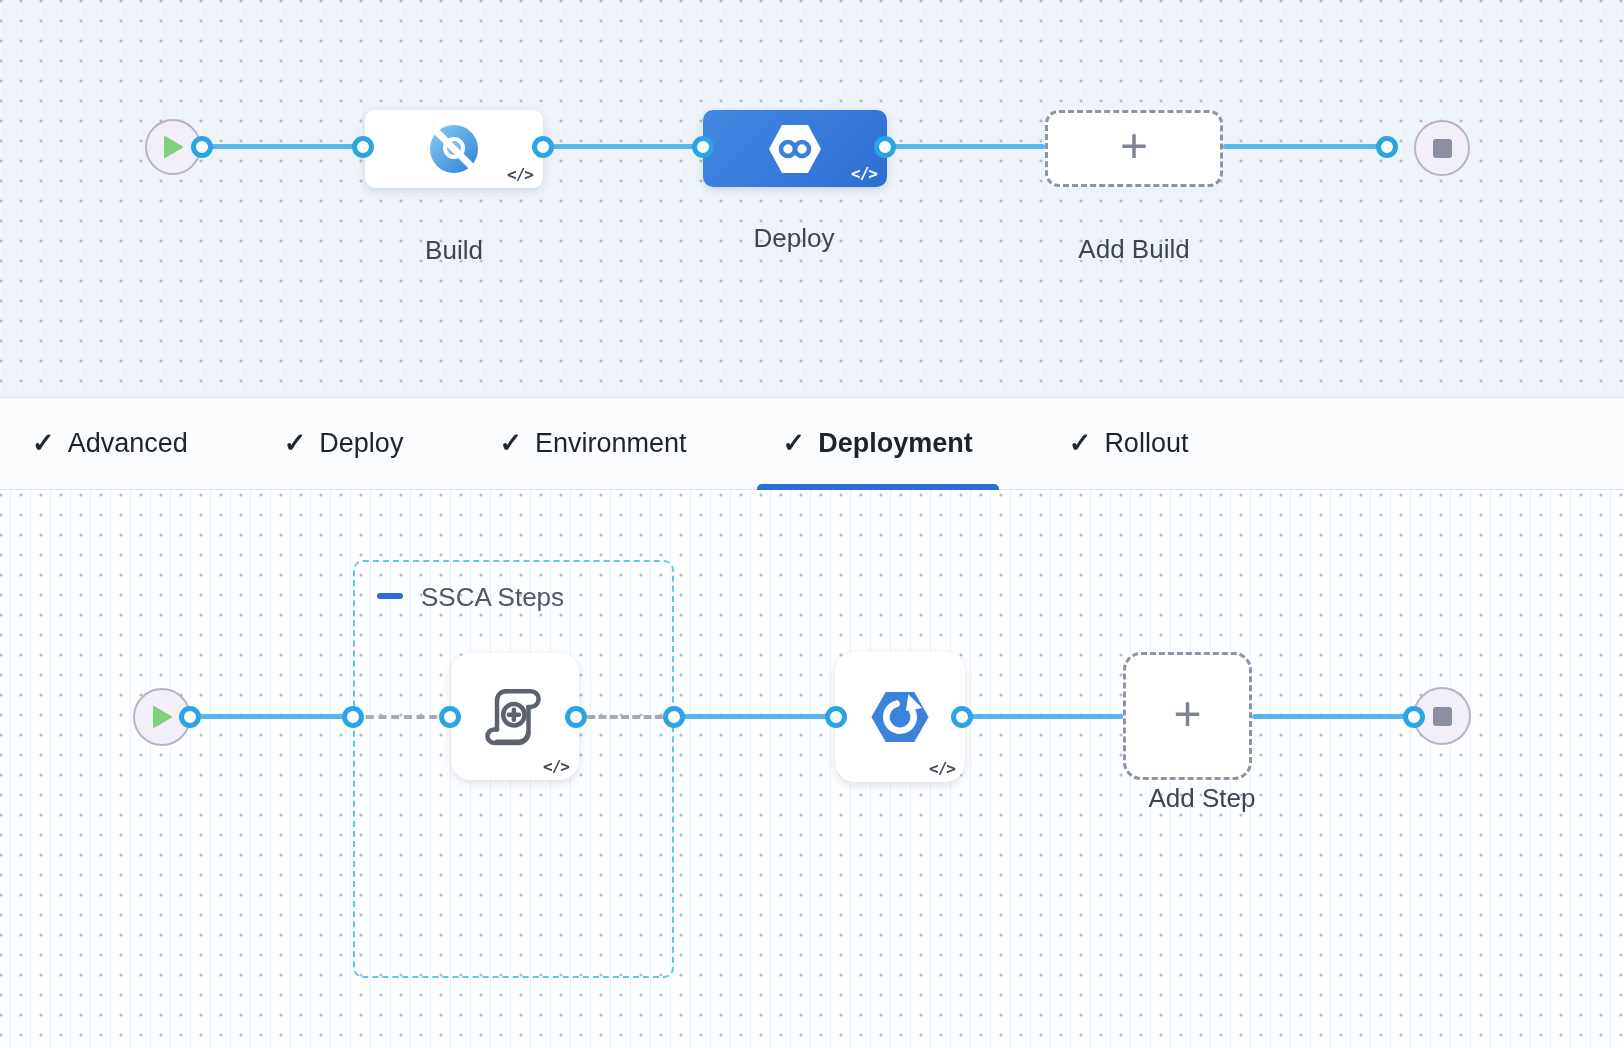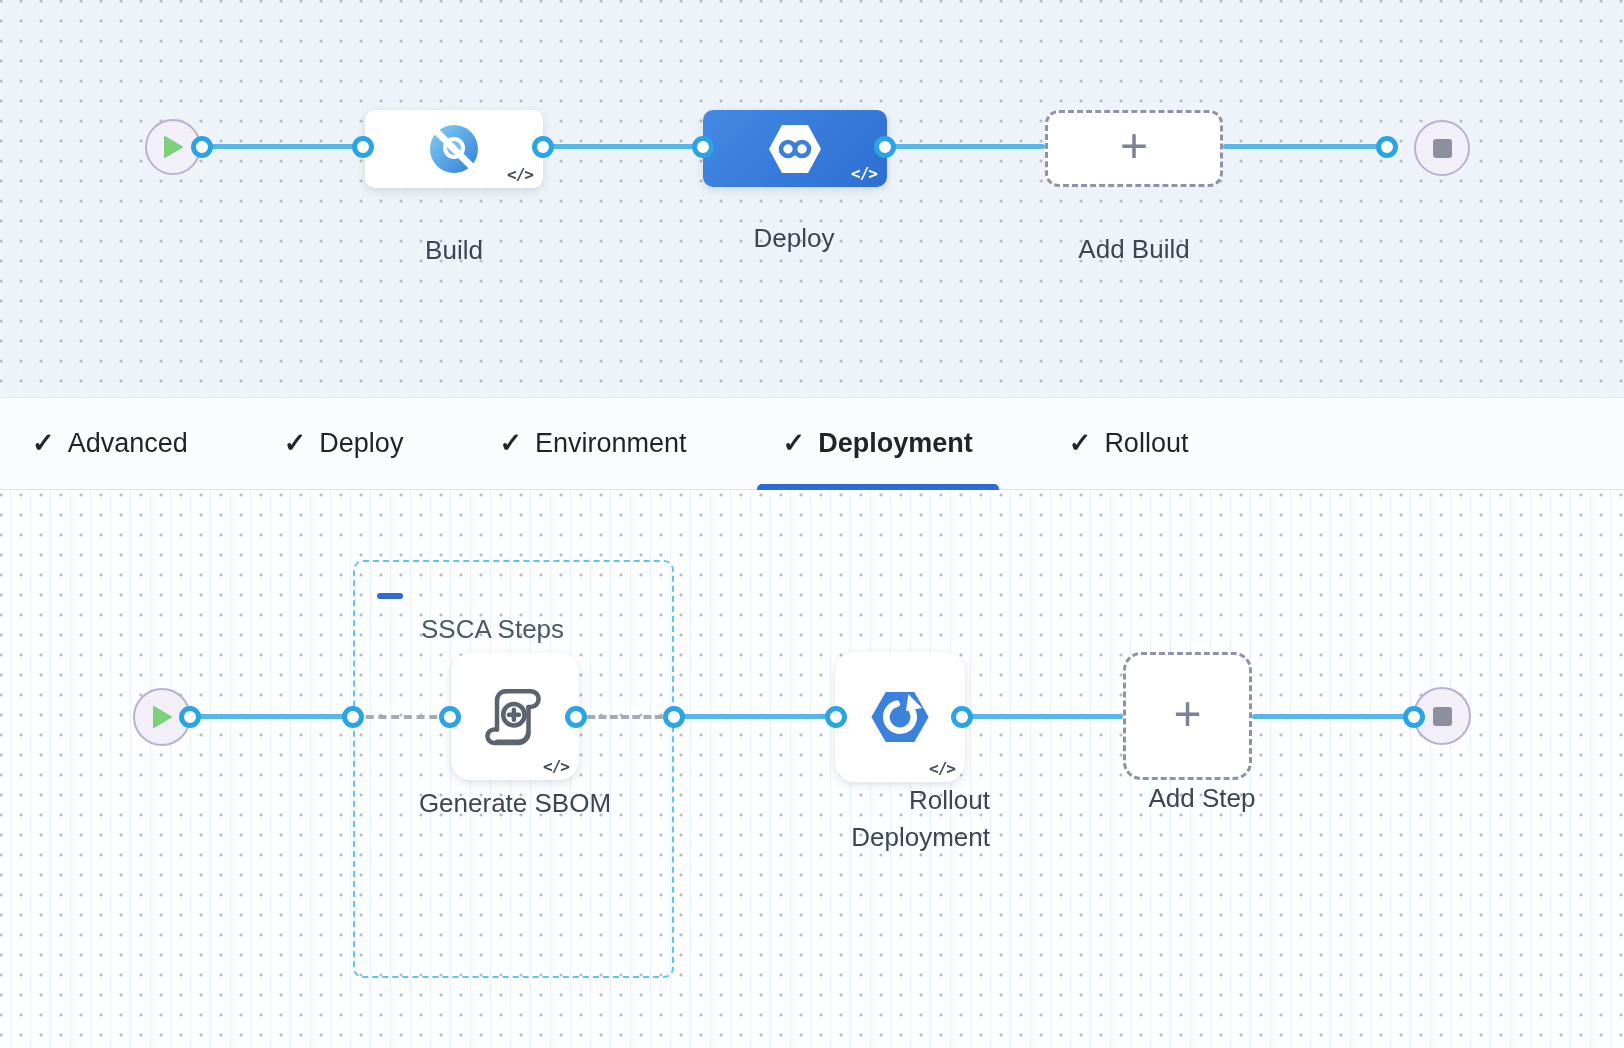--- a/index.html
+++ b/index.html
@@ -80,21 +80,21 @@
   }
   .graph-label.wrap { white-space:normal; width:180px; }
 
   
   .group {
     position:absolute; border:2.5px dashed #63c2ef; border-radius:10px;
     background:transparent; z-index:2;
   }
   .group-minus { position:absolute; left:22px; top:31px; width:26px; height:6px;
     border-radius:3px; background:#2f6bd0; cursor:pointer; }
-  .group-label { position:absolute; left:66px; top:20px; font-size:26px; color:#4d5966;margin-top:32px; }
+  .group-label { position:absolute; left:66px; top:20px; font-size:26px; color:#4d5966; }
 </style>
 </head>
 <body>
 
 <div class="canvas canvas-top">
 
   <div class="gline" style="left:202px;top:144px;width:161px;"></div>
   <div class="gline" style="left:543px;top:144px;width:160px;"></div>
   <div class="gline" style="left:885px;top:144px;width:160px;"></div>
   <div class="gline" style="left:1223px;top:144px;width:164px;"></div>
@@ -209,31 +209,29 @@
         <path d="M24 9h22a7 7 0 0 1 0 14h-2"></path>
         <path d="M44 23v21c0 6-4 10-9 10H16"></path>
         <path d="M24 9c-4.4 0-8 3.6-8 8v26"></path>
         <path d="M16 43h-2.5a6 6 0 0 0 0 12H35c5 0 9-4 9-9"></path>
         <circle cx="31" cy="30" r="9.5"></circle>
         <path d="M31 25.5v9M26.5 30h9"></path>
       </g>
     </svg>
     <span class="code-glyph">&lt;/&gt;</span>
   </div>
-  <div class="graph-label" style="left:515px;top:295px;">Generate SBOM</div>
 
   <div class="stage-card step-card" style="left:835px;top:162px;width:130px;height:130px;">
     <svg width="62" height="62" viewBox="0 0 52 52">
       <polygon points="14,5 38,5 50,26 38,47 14,47 2,26" fill="#3c82da"></polygon>
       <circle cx="26" cy="26" r="11.5" stroke="#fff" stroke-width="5.5" fill="none" stroke-dasharray="58 15" stroke-linecap="round" transform="rotate(-35 26 26)"></circle>
       <polygon points="33,7 44.5,18.5 31,21" fill="#fff"></polygon>
     </svg>
     <span class="code-glyph">&lt;/&gt;</span>
   </div>
-  <div class="graph-label wrap" style="left:900px;top:292px;">Rollout Deployment</div>
 
   <div class="add-box" style="left:1123px;top:162px;width:129px;height:128px;border-radius:18px;">
     <span class="plus">+</span>
   </div>
   <div class="graph-label" style="left:1188px;top:290px;margin-left:14px;">Add Step</div>
 
   <div class="node-circle" style="left:1413px;top:197px;width:58px;height:58px;">
     <span class="stop-square"></span>
   </div>
 </div>

